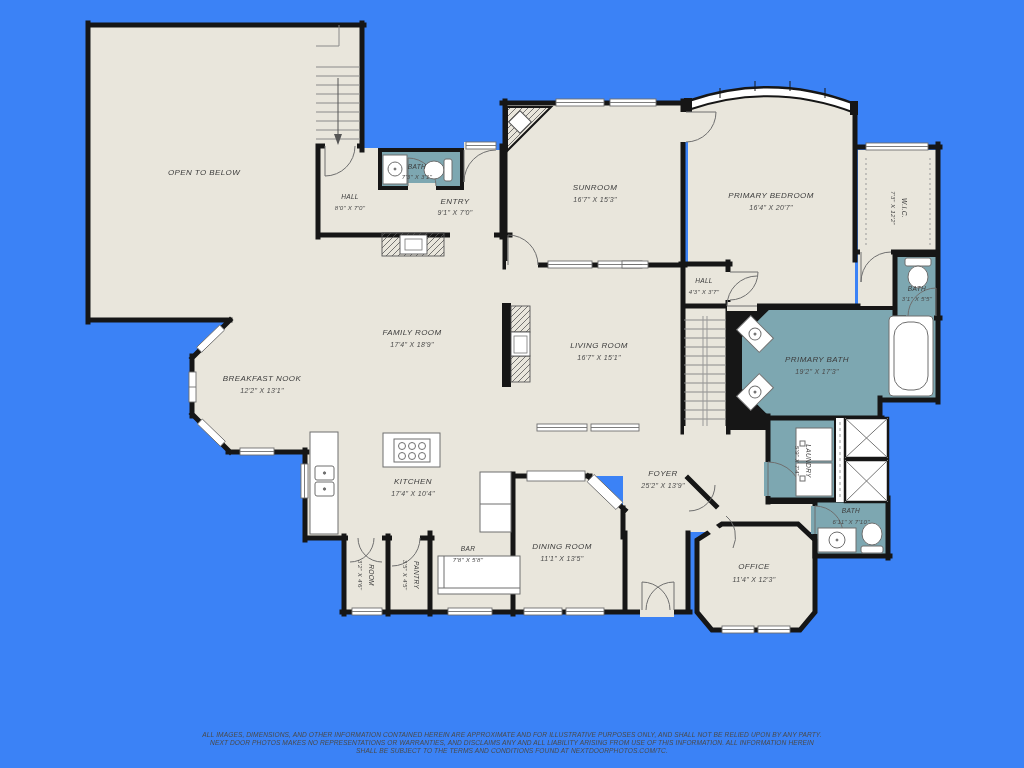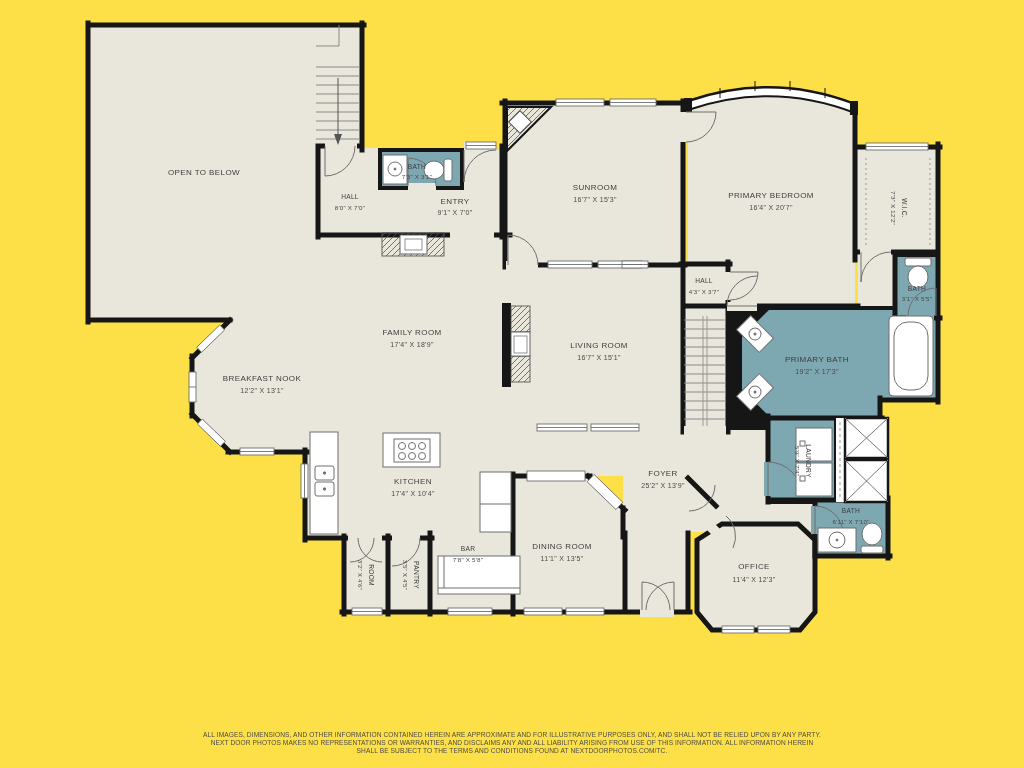--- a/index.html
+++ b/index.html
@@ -1,17 +1,17 @@
 <!DOCTYPE html>
 <html><head>
 <meta charset="utf-8">
 <style>
   html,body{margin:0;padding:0;background:#ffffff;}
-  .stage{position:relative;width:1024px;height:768px;background:#fde047;overflow:hidden;
-         font-family:"Liberation Sans", sans-serif;}
+  .stage{position:relative;width:1024px;height:768px;background:#3b82f6;overflow:hidden;
+         font-family:"Liberation Sans", sans-serif;font-style:italic;}
   svg{display:block}
   .rn{font-family:"Liberation Sans",sans-serif;font-size:8px;letter-spacing:.4px;fill:#3c3c3c;text-anchor:middle;}
   .rd{font-family:"Liberation Sans",sans-serif;font-size:7px;letter-spacing:.3px;fill:#4a4a4a;text-anchor:middle;}
   .rn-s{font-family:"Liberation Sans",sans-serif;font-size:6.6px;letter-spacing:.3px;fill:#3c3c3c;text-anchor:middle;}
   .rd-s{font-family:"Liberation Sans",sans-serif;font-size:6.2px;letter-spacing:.2px;fill:#4a4a4a;text-anchor:middle;}
   .disc{font-family:"Liberation Sans",sans-serif;font-size:6.6px;fill:#4a4a4a;text-anchor:middle;letter-spacing:.1px;}
 </style>
 </head>
 <body>
 

